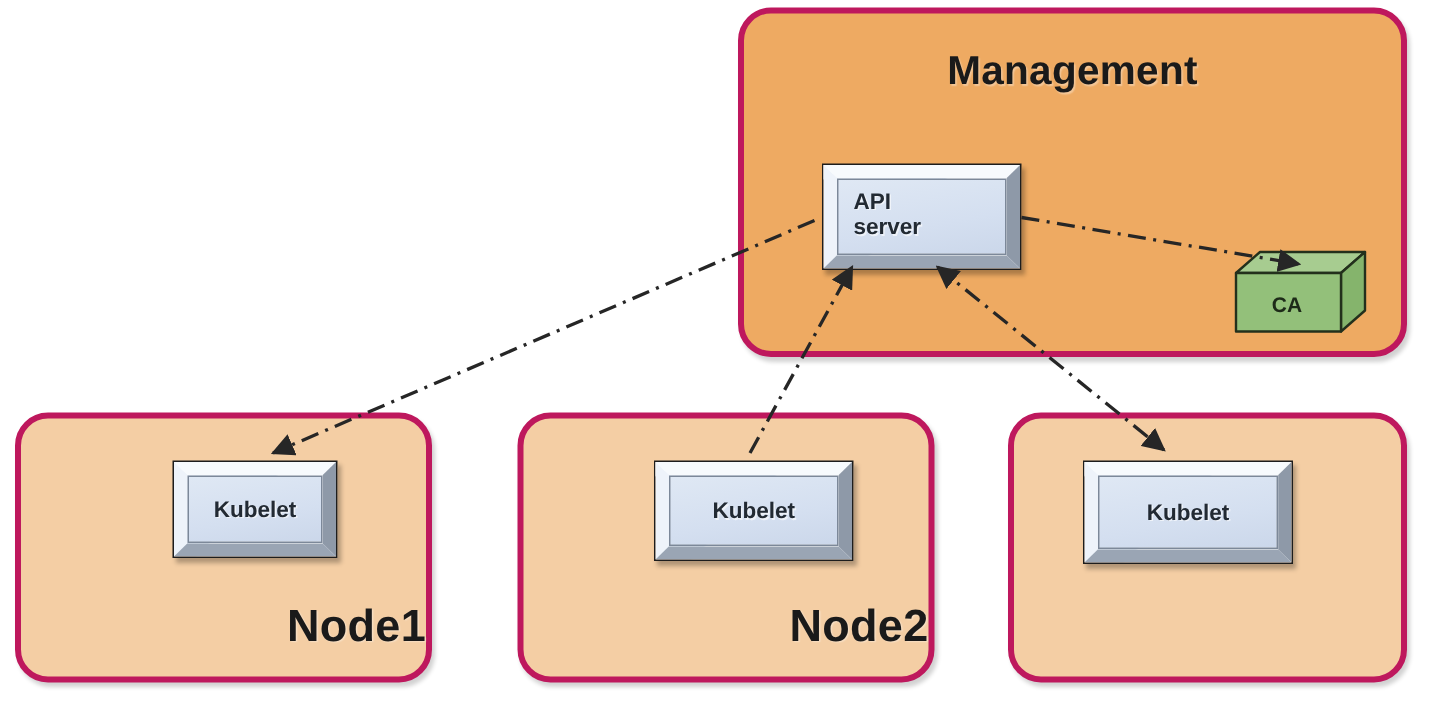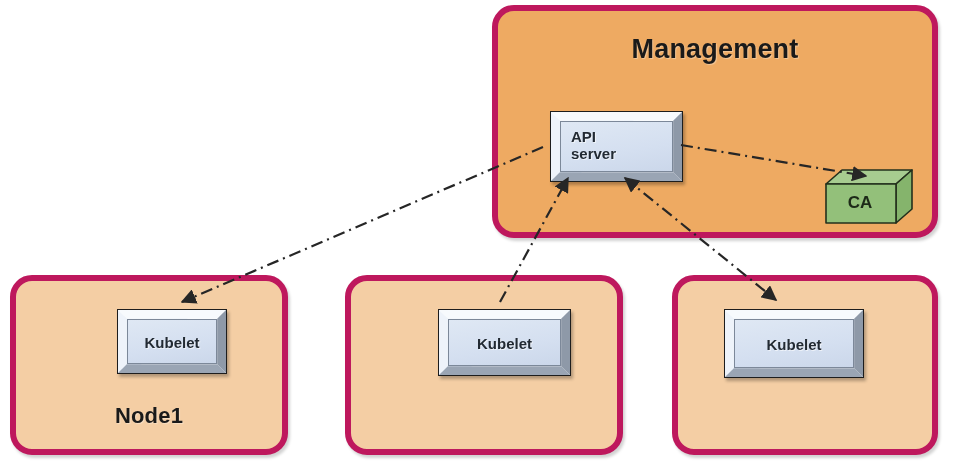--- a/index.html
+++ b/index.html
@@ -15,21 +15,21 @@
     position: relative;
     width: 958px;
     height: 468px;
     background: #ffffff;
     overflow: hidden;
   }
   
   .group {
     position: absolute;
     box-sizing: border-box;
-    border: 6px solid #be185d;
+    border: 4px solid #be185d;
     border-radius: 22px;
     box-shadow: 2px 3px 3px rgba(0,0,0,0.18);
   }
   .group-mgmt {
     background: #eeaa62;
   }
   .group-node {
     background: #f4cea4;
   }
   .group-title {
@@ -42,22 +42,23 @@
     letter-spacing: 0.2px;
     text-shadow: 1px 1px 1px rgba(255,255,255,0.35);
   }
   .mgmt-title {
     top: 22px;
     font-size: 27px;
     line-height: 33px;
   }
   .node-title {
     bottom: 18px;
-    font-size: 22px;
+    font-size: 30px;
     line-height: 30px;
+    text-align: right;
   }
   
   .bevel {
     position: absolute;
     box-sizing: border-box;
     border: 1.5px solid #1d1d1d;
     background:
       linear-gradient(135deg, #f2f6fb 0%, #e3ebf5 45%, #ffffff 46%, #ffffff 100%);
     box-shadow: 2px 3px 3px rgba(0,0,0,0.28);
     padding: 0;
@@ -106,21 +107,21 @@
   
   .cube {
     position: absolute;
   }
   .cube svg { display: block; }
   .cube-label {
     position: absolute;
     left: 0; right: 0;
     bottom: 13px;
     text-align: center;
-    font-size: 17px;
+    font-size: 14px;
     font-weight: bold;
     color: #1d2a18;
     z-index: 2;
   }
   
   #connectors {
     position: absolute;
     left: 0; top: 0;
     width: 958px;
     height: 468px;
@@ -189,20 +190,21 @@
         <svg viewBox="0 0 133 67" preserveAspectRatio="none">
           <polygon points="0,0 133,0 124,9 9,9" fill="#f7fafd"></polygon>
           <polygon points="0,0 9,9 9,58 0,67" fill="#eef3fa"></polygon>
           <polygon points="133,0 133,67 124,58 124,9" fill="#8e99a8"></polygon>
           <polygon points="0,67 9,58 124,58 133,67" fill="#9aa5b4"></polygon>
         </svg>
       </div>
       <div class="bevel-inner"></div>
       <div class="bevel-label label-kubelet">Kubelet</div>
     </div>
+    <div class="group-title node-title">Node2</div>
   </div>
 
   <div class="group group-node" style="left:672px; top:275px; width:266px; height:180px;">
     <div class="bevel" style="left:46px; top:28px; width:140px; height:69px;">
       <div class="bevel-facets">
         <svg viewBox="0 0 140 69" preserveAspectRatio="none">
           <polygon points="0,0 140,0 131,9 9,9" fill="#f7fafd"></polygon>
           <polygon points="0,0 9,9 9,60 0,69" fill="#eef3fa"></polygon>
           <polygon points="140,0 140,69 131,60 131,9" fill="#8e99a8"></polygon>
           <polygon points="0,69 9,60 131,60 140,69" fill="#9aa5b4"></polygon>

